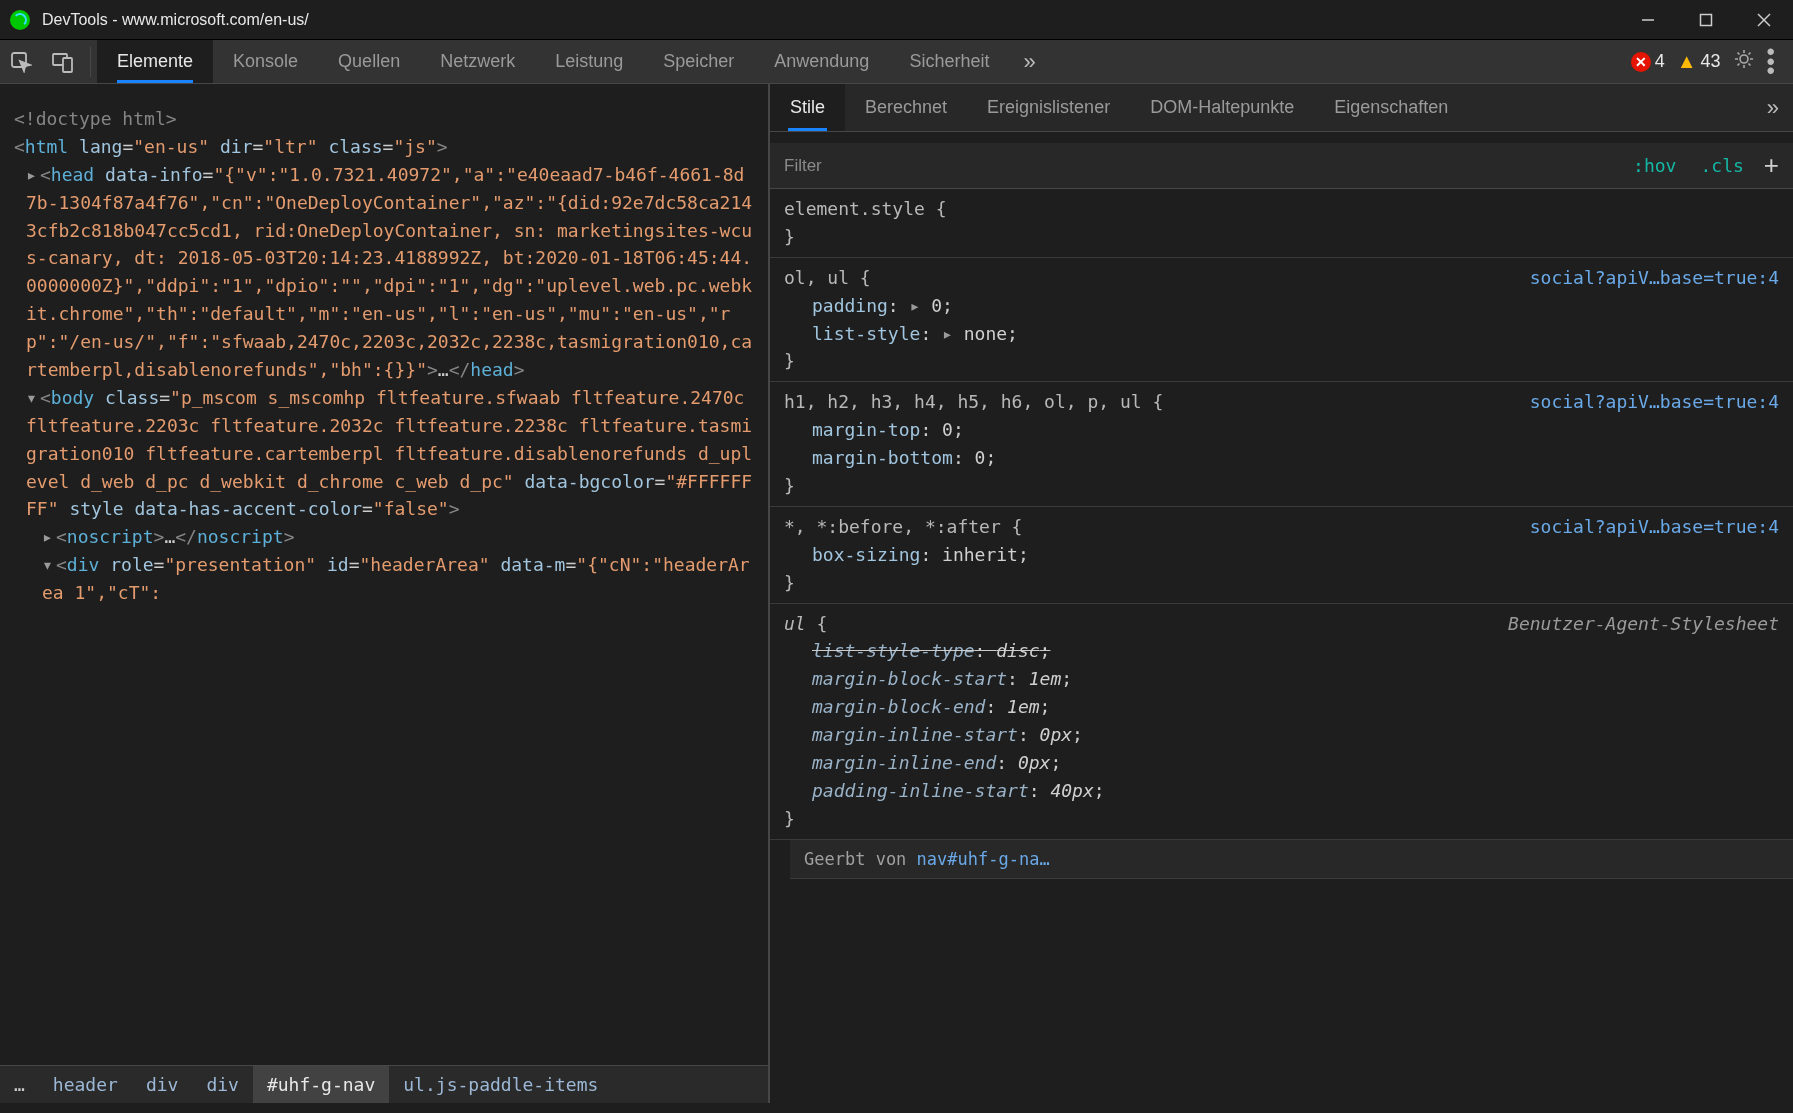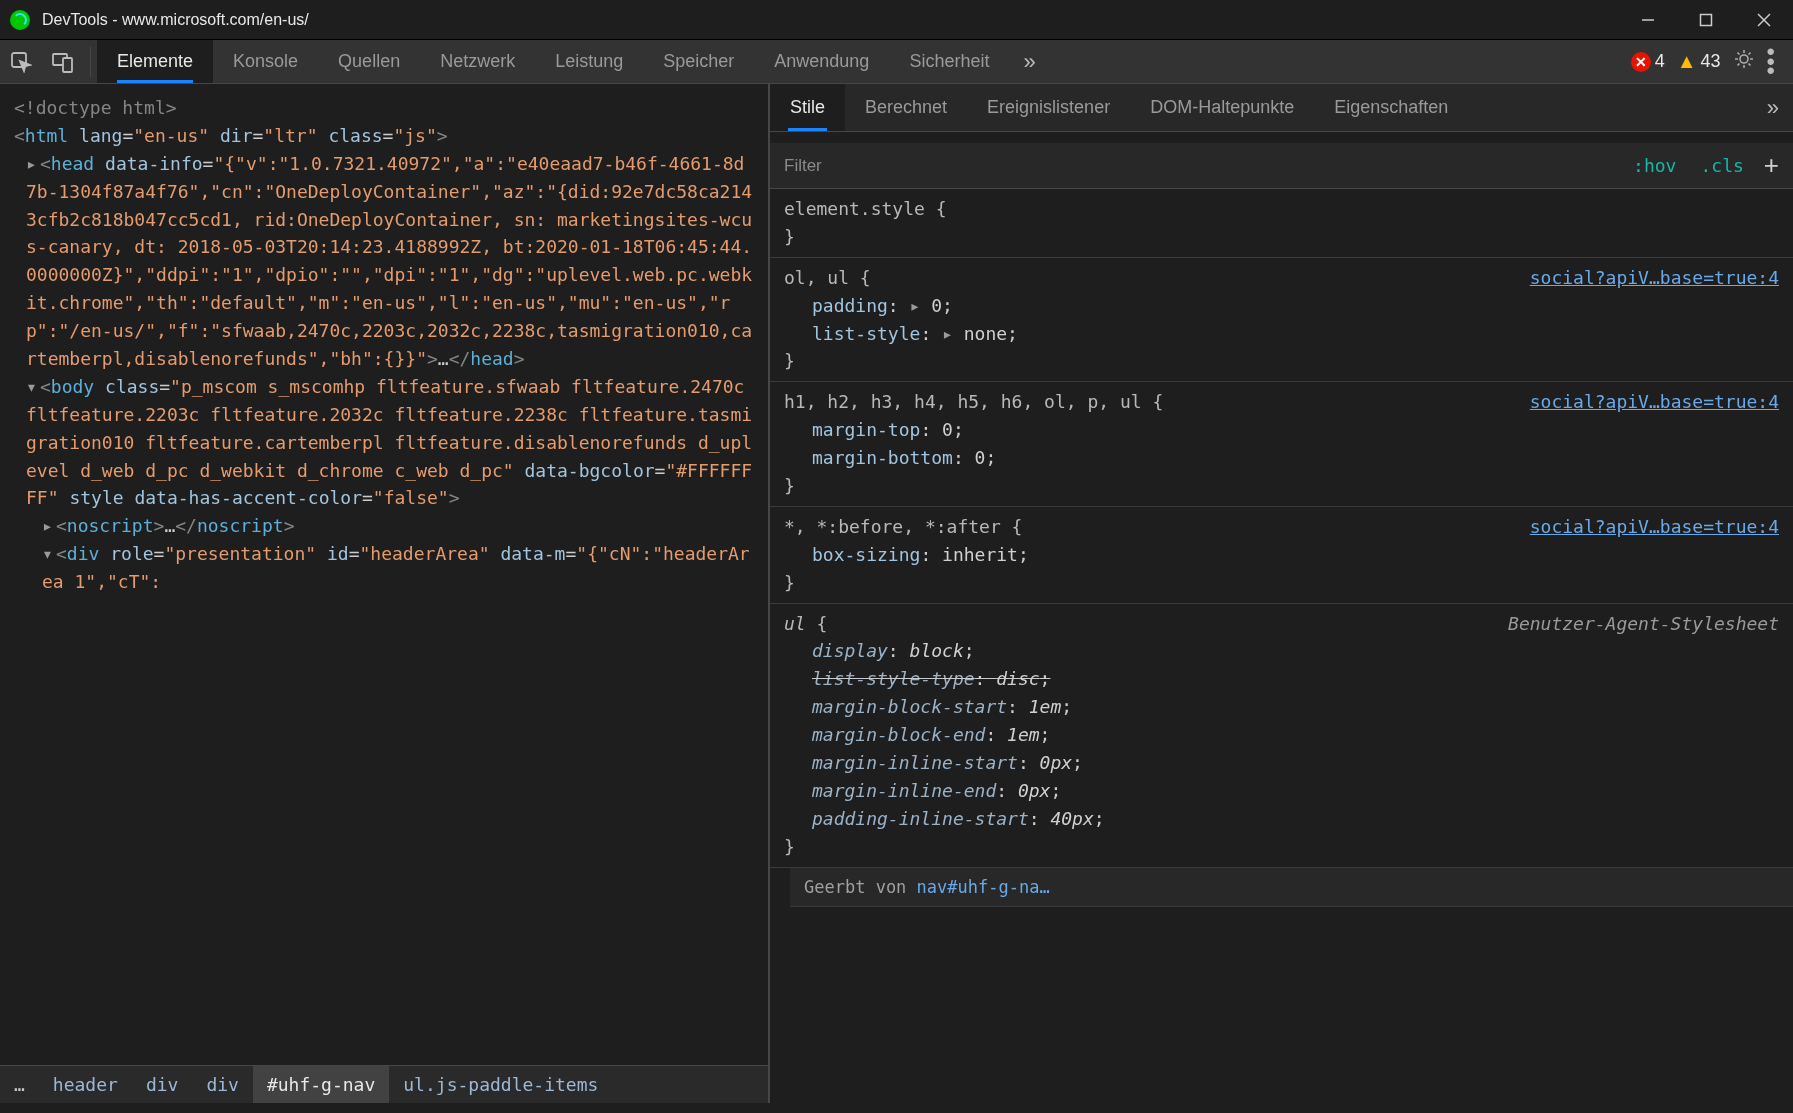--- a/index.html
+++ b/index.html
@@ -125,21 +125,21 @@
 .left-pane {
   width: 770px;
   display: flex;
   flex-direction: column;
   background: #1e1e1e;
   border-right: 2px solid #474747;
 }
 .dom-tree {
   flex: 1;
   overflow: hidden;
-  padding: 10px 14px;
+  padding: 21px 14px;
   font-family: Consolas, monospace;
   font-size: 18px;
   line-height: 1.55;
   color: #cccccc;
 }
 .dom-line { white-space: pre-wrap; word-break: break-all; }
 .tag-bracket { color: #858585; }
 .tag-name { color: #5db0d7; }
 .attr-name { color: #a1c5de; }
 .attr-value { color: #e49b6e; }
@@ -240,21 +240,20 @@
   line-height: 1.55;
 }
 .rule-block {
   border-bottom: 1px solid #3a3a3a;
   padding: 6px 14px;
   position: relative;
 }
 .source-link {
   float: right;
   color: #6aa9e8;
-  text-decoration: underline;
   font-style: normal;
 }
 .ua-label {
   float: right;
   color: #9a9a9a;
   font-style: italic;
 }
 .selector { color: #b8b8b8; }
 .brace { color: #b8b8b8; }
 .prop { color: #a1c5de; padding-left: 28px; }
@@ -409,21 +408,20 @@
       <div class="rule-block">
         <a class="source-link">social?apiV…base=true:4</a>
         <div><span class="selector">*, *:before, *:after </span><span class="brace">{</span></div>
         <div><span class="prop">box-sizing</span>: <span class="val">inherit</span>;</div>
         <div><span class="brace">}</span></div>
       </div>
 
       <div class="rule-block">
         <span class="ua-label">Benutzer-Agent-Stylesheet</span>
         <div><span class="selector" style="font-style:italic">ul </span><span class="brace">{</span></div>
-        <div><span class="prop ital">display</span>: <span class="val ital">block</span>;</div>
         <div class="strike"><span class="prop ital">list-style-type</span>: <span class="val ital">disc</span>;</div>
         <div><span class="prop ital">margin-block-start</span>: <span class="val ital">1em</span>;</div>
         <div><span class="prop ital">margin-block-end</span>: <span class="val ital">1em</span>;</div>
         <div><span class="prop ital">margin-inline-start</span>: <span class="val ital">0px</span>;</div>
         <div><span class="prop ital">margin-inline-end</span>: <span class="val ital">0px</span>;</div>
         <div><span class="prop ital">padding-inline-start</span>: <span class="val ital">40px</span>;</div>
         <div><span class="brace">}</span></div>
       </div>
 
       <div class="inherit-bar">

